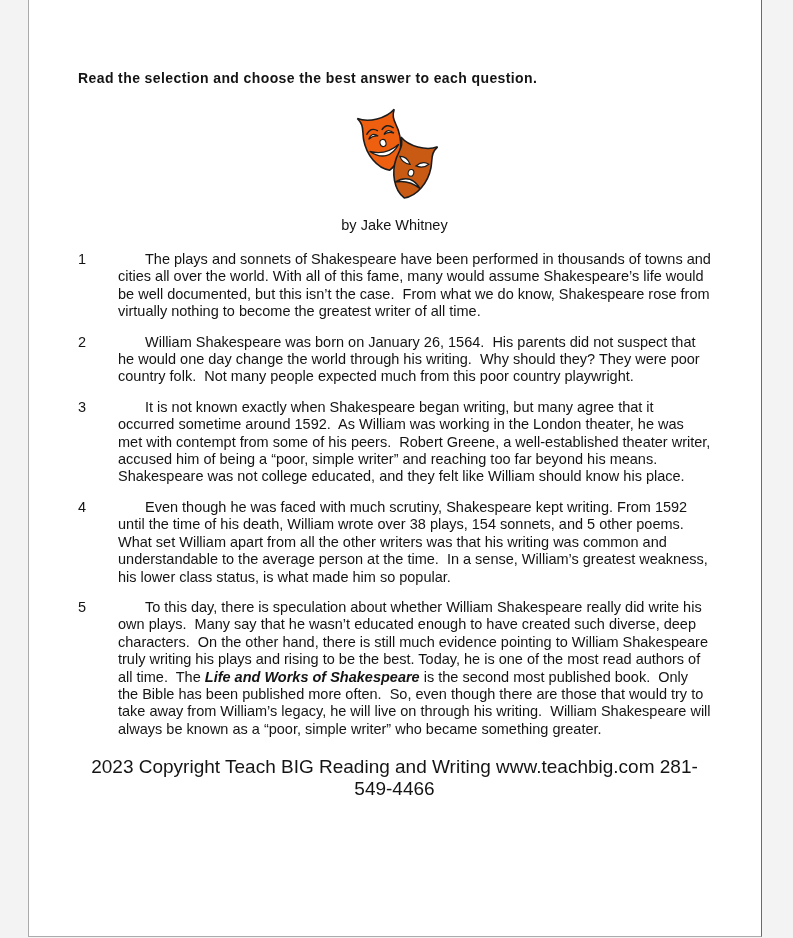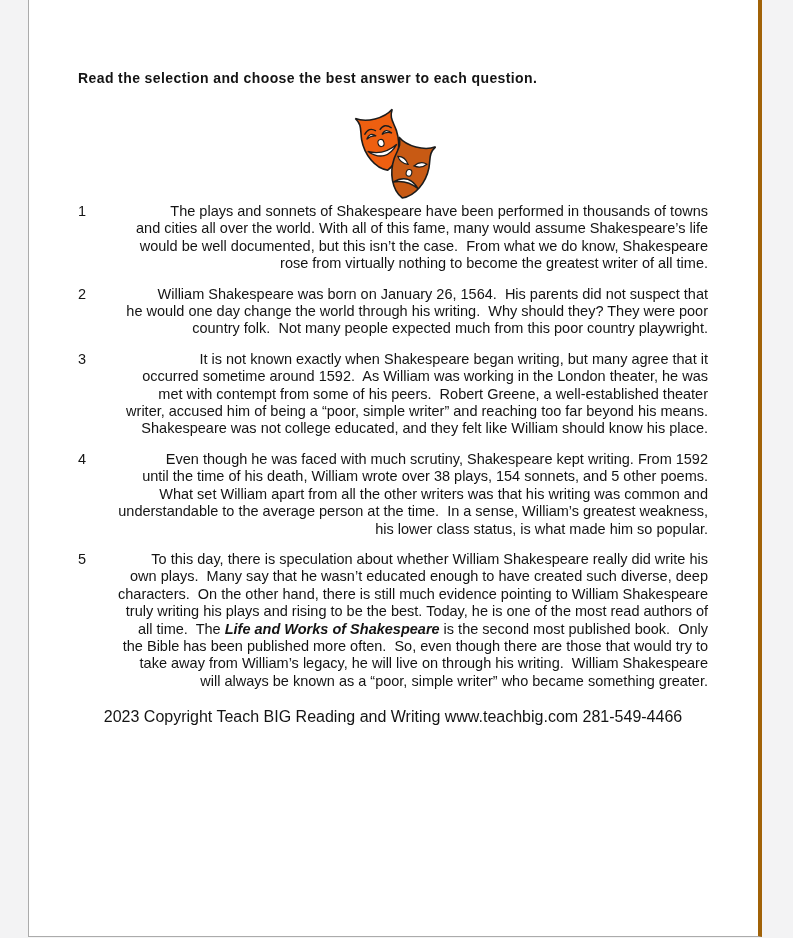--- a/index.html
+++ b/index.html
@@ -7,44 +7,44 @@
     width:793px;height:938px;position:relative;
     background:#f3f3f4;
     font-family:"Liberation Sans",sans-serif;
     color:#141414;
   }
   .page{
     position:absolute;left:28px;top:0;
     width:734px;height:937px;box-sizing:border-box;
     background:#ffffff;
     border-left:1px solid #ababab;
-    border-right:4px solid #a16207;
+    border-right:1px solid #a16207;
     border-bottom:1px solid #ababab;
     padding:70px 50px 0 49px;
     overflow:hidden;
   }
   .instruction{
     font-weight:bold;font-size:14px;letter-spacing:.4px;
     margin:0 0 17px 0;
   }
   .title{
     font-weight:bold;font-size:17px;text-align:center;
     margin:0 0 10px 0;
   }
   .masks-wrap{width:110px;margin:12px auto 0;height:100px;}
   .byline{
     text-align:center;font-size:14.5px;margin:14px 0 18px 0;
   }
   .passage{font-size:14.5px;line-height:17.4px;}
   .para{display:flex;margin:0 0 13px 0;}
   .para-num{flex:0 0 40px;width:40px;}
-  .para-text{flex:1;text-indent:27px;white-space:pre-wrap;text-align:right;}
+  .para-text{flex:1;text-indent:27px;white-space:pre-wrap;}
   .para-text em{font-style:italic;font-weight:bold;}
   .footer{
-    text-align:center;font-size:16px;margin-top:18px;
+    text-align:center;font-size:19px;margin-top:18px;
   }
 </style>
 </head>
 <body>
 
 <div class="page">
 
   <p class="instruction">Read the selection and choose the best answer to each question.</p>
 
 
@@ -64,20 +64,21 @@
       <g transform="translate(33,30) rotate(15 39 36)">
         <path d="M20,8 C30,15 48,15 58,8 C53,16 56,20 57,30 C58,45 51,61 39,66 C27,61 20,45 21,30 C22,20 25,16 20,8 Z" stroke="#1c1c1c" stroke-width="1.6" fill="#c85a14"></path>
         <path d="M24,27 Q31,25 36,32 Q28,33 24,27 Z" fill="#ffffff" stroke="#1c1c1c" stroke-width="1.2"></path>
         <path d="M54,27 Q47,25 42,32 Q50,33 54,27 Z" fill="#ffffff" stroke="#1c1c1c" stroke-width="1.2"></path>
         <ellipse cx="39" cy="40" rx="2.8" ry="3.4" fill="#ffffff" stroke="#1c1c1c" stroke-width="1.1"></ellipse>
         <path d="M26,53 Q39,40 52,53 Q39,47 26,53 Z" fill="#ffffff" stroke="#1c1c1c" stroke-width="1.4"></path>
       </g>
     </svg>
   </div>
 
+  <p class="byline">by Jake Whitney</p>
 
   <div class="passage">
       <div class="para">
         <div class="para-num">1</div>
         <div class="para-text"><span>The plays and sonnets of Shakespeare have been performed in thousands of towns and cities all over the world. With all of this fame, many would assume Shakespeare’s life would be well documented, but this isn’t the case.  From what we do know, Shakespeare rose from virtually nothing to become the greatest writer of all time.</span></div>
       </div>
       <div class="para">
         <div class="para-num">2</div>
         <div class="para-text"><span>William Shakespeare was born on January 26, 1564.  His parents did not suspect that he would one day change the world through his writing.  Why should they? They were poor country folk.  Not many people expected much from this poor country playwright.</span></div>
       </div>

